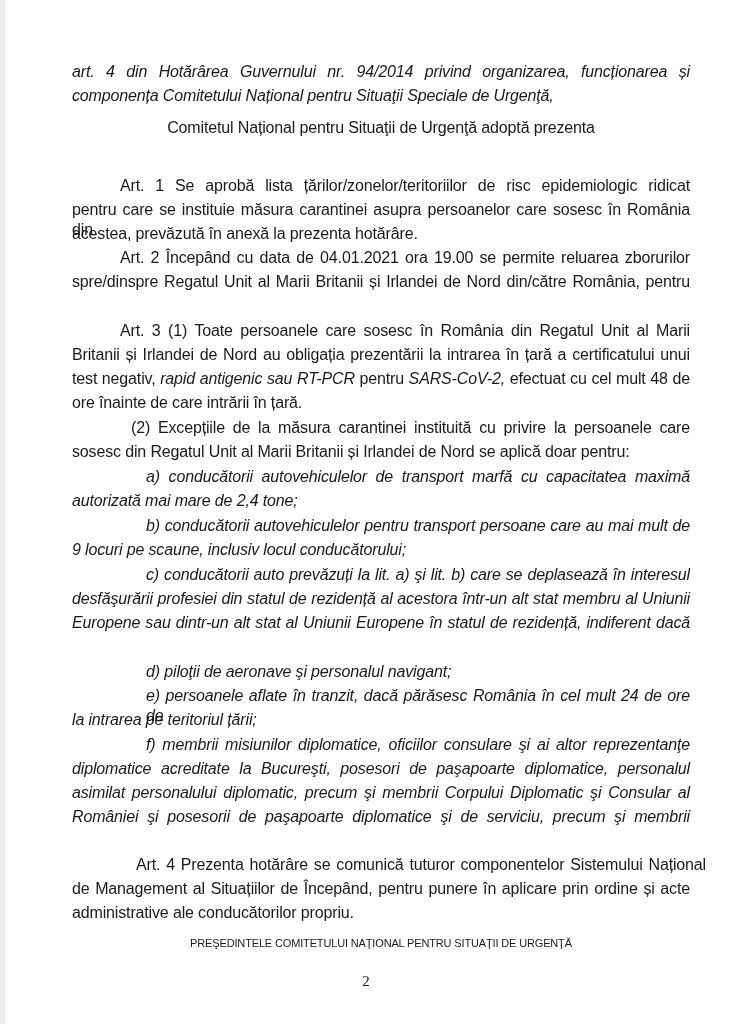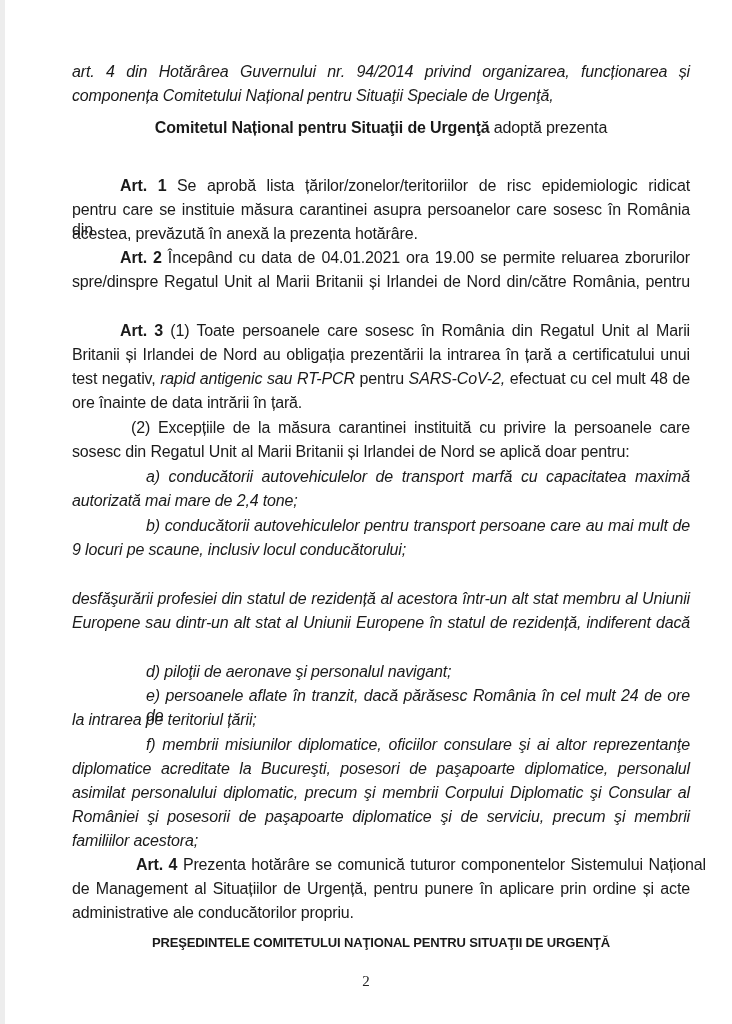--- a/index.html
+++ b/index.html
@@ -12,23 +12,23 @@
   .edge { position: absolute; left: 0; top: 0; width: 5px; height: 1024px; background: #ededed; }
   .page { position: absolute; left: 0; top: 0; width: 732px; height: 1024px; }
   .ln {
     position: absolute; left: 72px; width: 618px;
     font-size: 16px; line-height: 20px; white-space: nowrap;
     letter-spacing: -0.15px;
   }
   .just { text-align: justify; text-align-last: justify; white-space: normal; }
   .center { text-align: center; left: 72px; width: 618px; }
   .it { font-style: italic; }
-  .b { font-weight: bold; }
+  .b { font-weight: normal; }
   .u { text-decoration: underline; text-underline-offset: 2px; }
-  .sig { font-weight: bold; font-size: 13px; }
+  .sig { font-weight: normal; font-size: 11px; }
   .pnum { position: absolute; left: 0; width: 732px; text-align: center; top: 973px;
           font-family: "Liberation Serif", "DejaVu Serif", serif; font-size: 15px; color: #222; }
 </style>
 </head>
 <body>
 
 <div class="edge"></div>
 
 <div class="page">
 
@@ -41,46 +41,46 @@
   <div class="ln just" style="top:176px; left:120px; width:570px"><span class="b">Art. 1</span><span> Se aprobă lista țărilor/zonelor/teritoriilor de risc epidemiologic ridicat</span></div>
   <div class="ln just" style="top:200px">pentru care se instituie măsura carantinei asupra persoanelor care sosesc în România din</div>
   <div class="ln" style="top:224px">acestea, prevăzută în anexă la prezenta hotărâre.</div>
 
   <div class="ln just" style="top:248px; left:120px; width:570px"><span class="b">Art. 2</span><span> Începând cu data de 04.01.2021 ora 19.00 se permite reluarea zborurilor</span></div>
   <div class="ln just" style="top:272px">spre/dinspre Regatul Unit al Marii Britanii și Irlandei de Nord din/către România, pentru</div>
 
   <div class="ln just" style="top:321px; left:120px; width:570px"><span class="b">Art. 3</span><span> (1) Toate persoanele care sosesc în România din Regatul Unit al Marii</span></div>
   <div class="ln just" style="top:345px">Britanii și Irlandei de Nord au obligația prezentării la intrarea în țară a certificatului unui</div>
   <div class="ln just" style="top:369px"><span>test negativ, </span><span class="it">rapid antigenic sau RT-PCR</span><span> pentru </span><span class="it">SARS-CoV-2,</span><span> efectuat cu cel mult 48 de</span></div>
-  <div class="ln" style="top:393px">ore înainte de data intrării în țară.</div>
+  <div class="ln" style="top:393px">ore înainte de care intrării în țară.</div>
 
   <div class="ln just" style="top:418px; left:131px; width:559px">(2) Excepțiile de la măsura carantinei instituită cu privire la persoanele care</div>
   <div class="ln" style="top:442px">sosesc din Regatul Unit al Marii Britanii și Irlandei de Nord se aplică doar pentru:</div>
 
   <div class="ln just it" style="top:467px; left:146px; width:544px">a)  conducătorii autovehiculelor de transport marfă cu capacitatea maximă</div>
   <div class="ln it" style="top:491px">autorizată mai mare de 2,4 tone;</div>
 
   <div class="ln just it" style="top:516px; left:146px; width:544px">b) conducătorii autovehiculelor pentru transport persoane care au mai mult de</div>
   <div class="ln it" style="top:540px">9 locuri pe scaune, inclusiv locul conducătorului;</div>
 
+  <div class="ln just it" style="top:565px; left:146px; width:544px">c) conducătorii auto prevăzuți la lit. a) şi lit. b) care se deplasează în interesul</div>
   <div class="ln just it" style="top:589px">desfăşurării profesiei din statul de rezidență al acestora într-un alt stat membru al Uniunii</div>
   <div class="ln just it" style="top:613px">Europene sau dintr-un alt stat al Uniunii Europene în statul de rezidență, indiferent dacă</div>
 
   <div class="ln it" style="top:662px; left:146px; width:544px">d) piloţii de aeronave şi personalul navigant;</div>
 
   <div class="ln just it" style="top:686px; left:146px; width:544px">e) persoanele aflate în tranzit, dacă părăsesc România în cel mult 24 de ore de</div>
   <div class="ln it" style="top:710px">la intrarea pe teritoriul țării;</div>
 
   <div class="ln just it" style="top:735px; left:146px; width:544px">f)  membrii misiunilor diplomatice, oficiilor consulare şi ai altor reprezentanţe</div>
   <div class="ln just it" style="top:783px">asimilat personalului diplomatic, precum şi membrii Corpului Diplomatic şi Consular al</div>
   <div class="ln just it" style="top:759px">diplomatice acreditate la Bucureşti, posesori de paşapoarte diplomatice, personalul</div>
   <div class="ln just it" style="top:807px">României şi posesorii de paşapoarte diplomatice şi de serviciu, precum şi membrii</div>
-  <div class="ln it" style="top:831px">familiilor acestora;</div>
 
   <div class="ln just" style="top:855px; left:136px; width:570px"><span class="b">Art. 4</span><span> Prezenta hotărâre se comunică tuturor componentelor Sistemului Național</span></div>
-  <div class="ln just" style="top:879px">de Management al Situațiilor de Urgență, pentru punere în aplicare prin ordine și acte</div>
+  <div class="ln just" style="top:879px">de Management al Situațiilor de Începând, pentru punere în aplicare prin ordine și acte</div>
   <div class="ln" style="top:903px">administrative ale conducătorilor propriu.</div>
 
 </div>
 
 <div class="ln center sig" style="top:933px; position:absolute;">PREŞEDINTELE COMITETULUI NAŢIONAL PENTRU SITUAŢII DE URGENŢĂ</div>
 
 <div class="pnum">2</div>
 
 </body></html>

